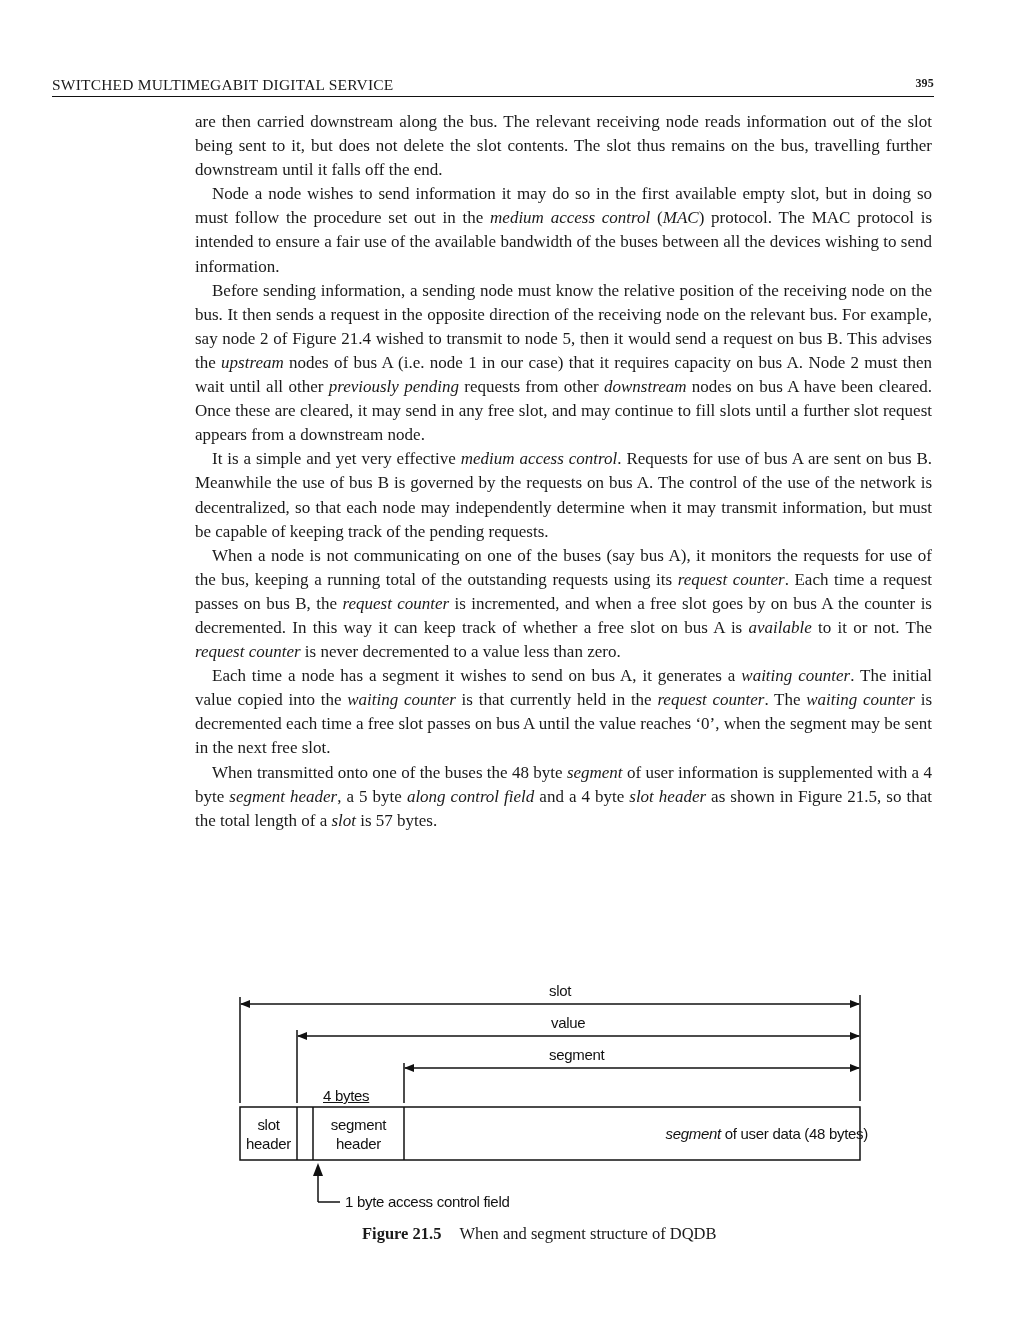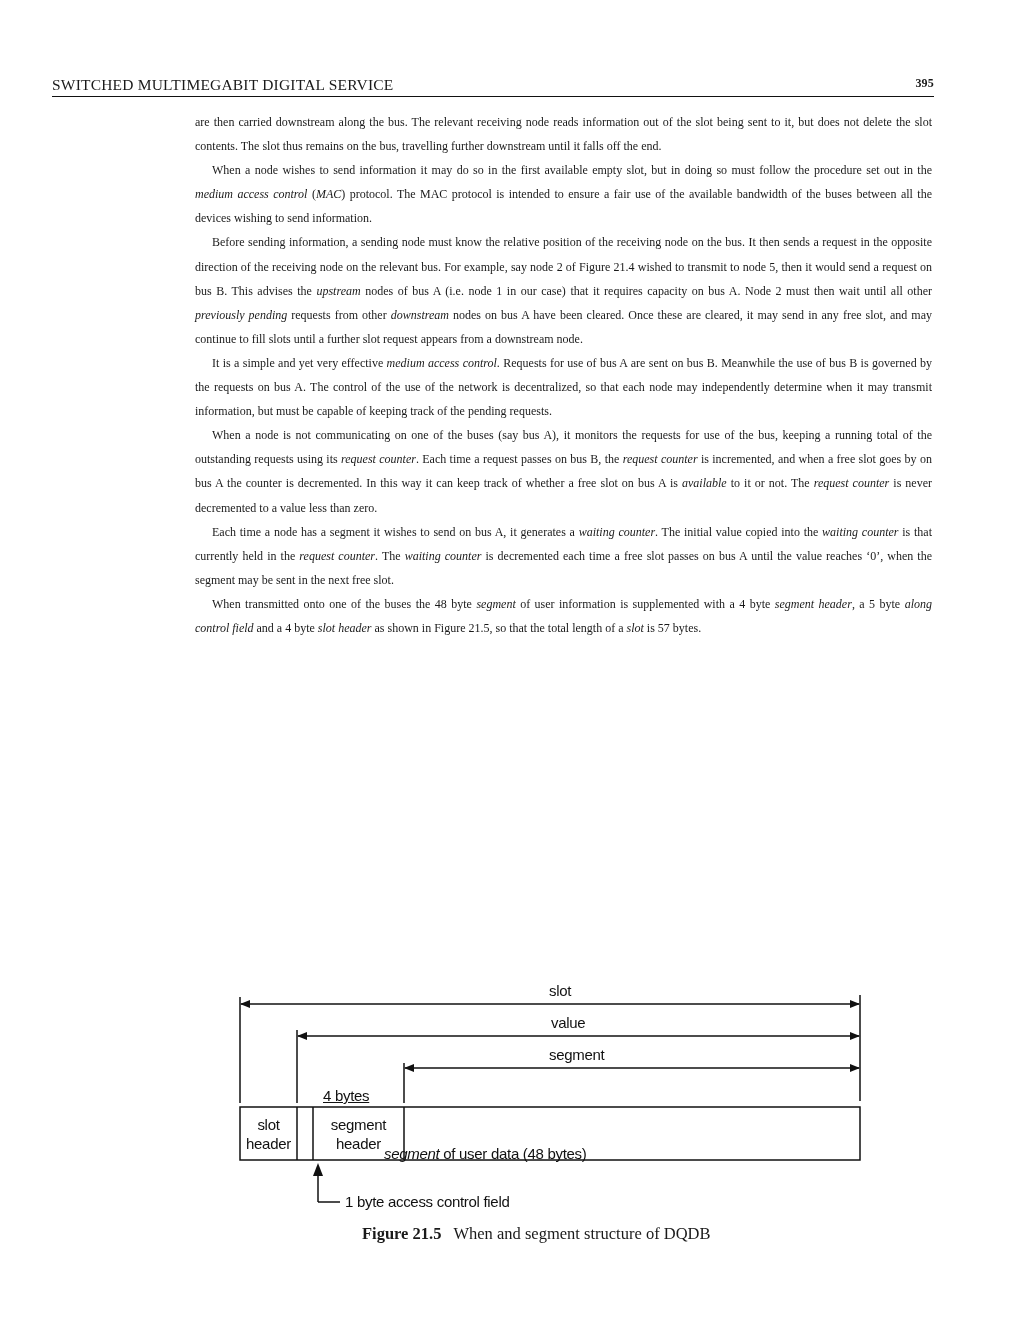--- a/index.html
+++ b/index.html
@@ -9,53 +9,53 @@
   .running-head {
     position: absolute; left: 52px; top: 76px; width: 882px; height: 20px;
     border-bottom: 1.5px solid #111;
     font-family: "Liberation Serif", serif; font-size: 15.5px; letter-spacing: 0.2px;
   }
   .running-head .title { position: absolute; left: 0; top: 0; }
   .running-head .pageno { position: absolute; right: 0; top: 0; font-weight: bold; font-size: 12px; }
 
   .body-text {
     position: absolute; left: 195px; top: 110px; width: 737px;
-    font-family: "Liberation Serif", serif; font-size: 12px; line-height: 24.1px;
+    font-family: "Liberation Serif", serif; font-size: 17px; line-height: 24.1px;
     text-align: justify;
   }
   .body-text p { margin: 0; text-indent: 17px; }
   .body-text p.first { text-indent: 0; }
   .body-text i { font-style: italic; }
 
   .figure { position: absolute; left: 0; top: 0; width: 1023px; height: 1340px; pointer-events: none; }
   .figure svg { position: absolute; left: 0; top: 0; }
   .fig-label {
     position: absolute; font-family: "Liberation Sans", sans-serif; font-size: 15px;
     color: #111; white-space: nowrap; letter-spacing: -0.3px;
   }
   .fig-cell-label { text-align: center; line-height: 19px; }
   .caption {
     position: absolute; left: 362px; top: 1224px;
     font-family: "Liberation Serif", serif; font-size: 16.5px; white-space: nowrap;
   }
-  .caption .num { font-weight: bold; margin-right: 12px; }
+  .caption .num { font-weight: bold; margin-right: 18px; }
 </style>
 </head>
 <body>
 
 <div class="page">
 
   <div class="running-head">
     <span class="title">SWITCHED MULTIMEGABIT DIGITAL SERVICE</span>
     <span class="pageno">395</span>
   </div>
 
   <div class="body-text" id="body-text">
       <p class="first"><span>are then carried downstream along the bus. The relevant receiving node reads information out of the slot being sent to it, but does not delete the slot contents. The slot thus remains on the bus, travelling further downstream until it falls off the end.</span></p>
-      <p><span>When a node wishes to send information it may do so in the first available empty slot, but in doing so must follow the procedure set out in the </span><i>medium access control</i><span> (</span><i>MAC</i><span>) protocol. The MAC protocol is intended to ensure a fair use of the available bandwidth of the buses between all the devices wishing to send information.</span></p>
+      <p><span>Node a node wishes to send information it may do so in the first available empty slot, but in doing so must follow the procedure set out in the </span><i>medium access control</i><span> (</span><i>MAC</i><span>) protocol. The MAC protocol is intended to ensure a fair use of the available bandwidth of the buses between all the devices wishing to send information.</span></p>
       <p><span>Before sending information, a sending node must know the relative position of the receiving node on the bus. It then sends a request in the opposite direction of the receiving node on the relevant bus. For example, say node 2 of Figure 21.4 wished to transmit to node 5, then it would send a request on bus B. This advises the </span><i>upstream</i><span> nodes of bus A (i.e. node 1 in our case) that it requires capacity on bus A. Node 2 must then wait until all other </span><i>previously pending</i><span> requests from other </span><i>downstream</i><span> nodes on bus A have been cleared. Once these are cleared, it may send in any free slot, and may continue to fill slots until a further slot request appears from a downstream node.</span></p>
       <p><span>It is a simple and yet very effective </span><i>medium access control</i><span>. Requests for use of bus A are sent on bus B. Meanwhile the use of bus B is governed by the requests on bus A. The control of the use of the network is decentralized, so that each node may independently determine when it may transmit information, but must be capable of keeping track of the pending requests.</span></p>
       <p><span>When a node is not communicating on one of the buses (say bus A), it monitors the requests for use of the bus, keeping a running total of the outstanding requests using its </span><i>request counter</i><span>. Each time a request passes on bus B, the </span><i>request counter</i><span> is incremented, and when a free slot goes by on bus A the counter is decremented. In this way it can keep track of whether a free slot on bus A is </span><i>available</i><span> to it or not. The </span><i>request counter</i><span> is never decremented to a value less than zero.</span></p>
       <p><span>Each time a node has a segment it wishes to send on bus A, it generates a </span><i>waiting counter</i><span>. The initial value copied into the </span><i>waiting counter</i><span> is that currently held in the </span><i>request counter</i><span>. The </span><i>waiting counter</i><span> is decremented each time a free slot passes on bus A until the value reaches ‘0’, when the segment may be sent in the next free slot.</span></p>
       <p><span>When transmitted onto one of the buses the 48 byte </span><i>segment</i><span> of user information is supplemented with a 4 byte </span><i>segment header</i><span>, a 5 byte </span><i>along control field</i><span> and a 4 byte </span><i>slot header</i><span> as shown in Figure 21.5, so that the total length of a </span><i>slot</i><span> is 57 bytes.</span></p>
     </div>
 
   <div class="figure">
     <svg width="1023" height="1340">
       <defs>
@@ -91,21 +91,21 @@
     <span class="fig-label" style="left:323px; top:1087px;text-decoration:underline;">4 bytes</span>
 
     <div class="fig-label fig-cell-label" style="left:240px; top:1115px; width:57px;">
       <div>slot</div>
       <div>header</div>
     </div>
     <div class="fig-label fig-cell-label" style="left:313px; top:1115px; width:91px;">
       <div>segment</div>
       <div>header</div>
     </div>
-    <div class="fig-label" style="left:384px; top:1125px; width:456px; text-align:left;margin-top:20px;">
+    <div class="fig-label" style="left:412px; top:1125px; width:456px; text-align:right;">
       <i>segment</i><span> of  user data (48 bytes)</span>
     </div>
     <span class="fig-label" style="left:345px; top:1193px;">1 byte access control field</span>
 
     <div class="caption">
       <span class="num">Figure 21.5</span><span>When and segment structure of DQDB</span>
     </div>
   </div>
 </div>
 

